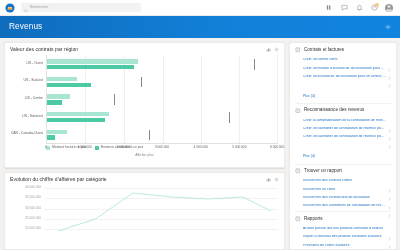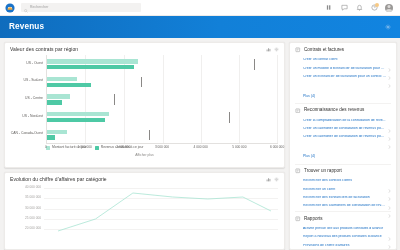--- a/index.html
+++ b/index.html
@@ -65,21 +65,21 @@
   }
 
   
   .banner {
     height: 22px;
     background: linear-gradient(90deg, #0f6cbd 0%, #1280d8 55%, #1184e0 100%);
     display: flex; align-items: center;
     padding: 0 9px; position: relative;
   }
   .banner-title {
-    color: #ffffff; font-size: 8.2px; font-weight: bold;
+    color: #ffffff; font-size: 8.2px; font-weight: normal;
     letter-spacing: .15px; line-height: 1;
   }
   .banner-gear {
     margin-left: auto; width: 7px; height: 7px;
     display: flex; align-items: center; justify-content: center;
   }
 
   
   .body {
     display: flex; gap: 4px;

